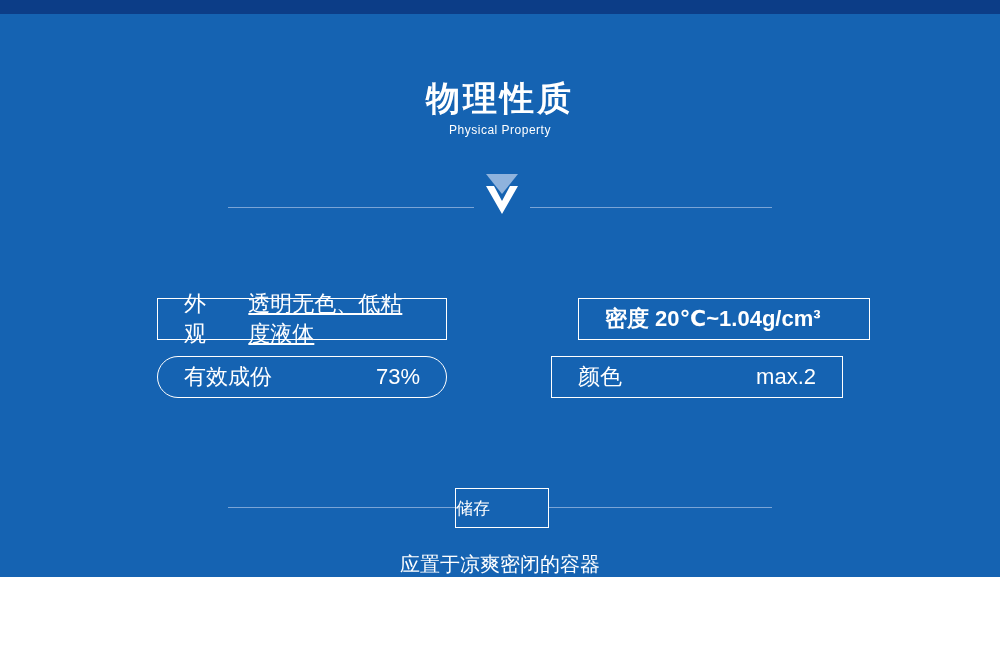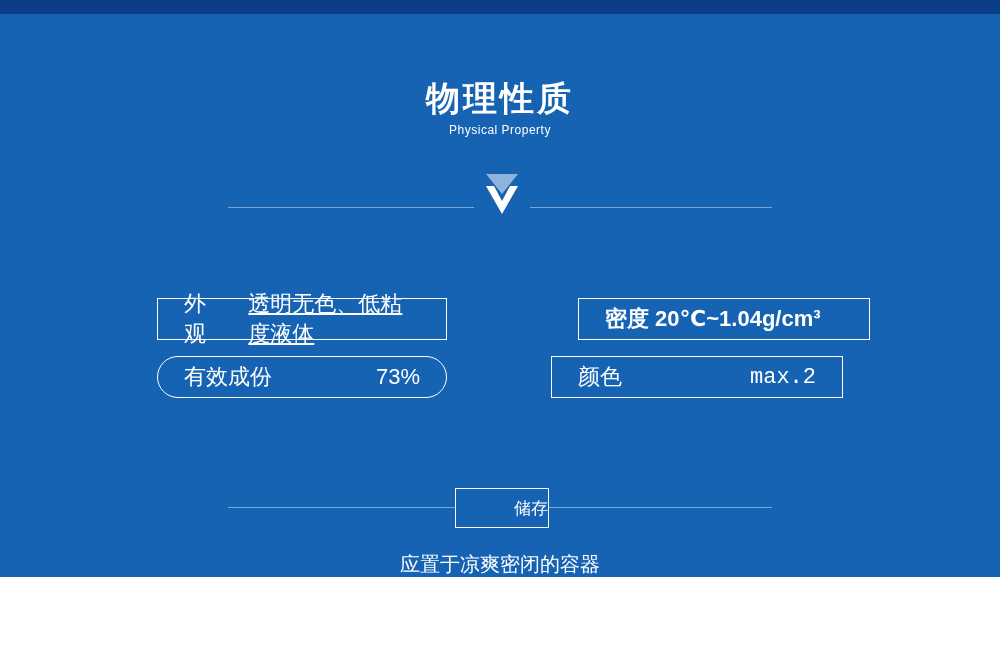--- a/index.html
+++ b/index.html
@@ -74,34 +74,34 @@
     box-sizing: border-box;
     border: 1px solid #ffffff;
     display: flex;
     align-items: center;
     padding: 0 26px;
     font-size: 22px;
   }
   .box-appearance     { left: 157px; top: 298px; width: 290px; }
   .box-density        { left: 578px; top: 298px; width: 292px; justify-content: flex-start; font-weight: bold; }
   .box-active-content { left: 157px; top: 356px; width: 290px; justify-content: space-between; border-radius: 21px; }
-  .box-color          { left: 551px; top: 356px; width: 292px; justify-content: space-between; font-family: Liberation Mono, monospace; }
+  .box-color          { left: 551px; top: 356px; width: 292px; justify-content: space-between; }
   .box-appearance .prop-value { margin-left: 30px; text-decoration: underline; }
 
   .storage-box {
     position: absolute;
     left: 455px;
     top: 488px;
     width: 94px;
     height: 40px;
     box-sizing: border-box;
     border: 1px solid #ffffff;
     display: flex;
     align-items: center;
-    justify-content: flex-end;
+    justify-content: flex-start;
     font-size: 17px;
     background: var(--background, #1563b2);
   }
   .storage-note {
     position: absolute;
     top: 551px;
     left: 0;
     width: 1000px;
     text-align: center;
     font-size: 20px;

